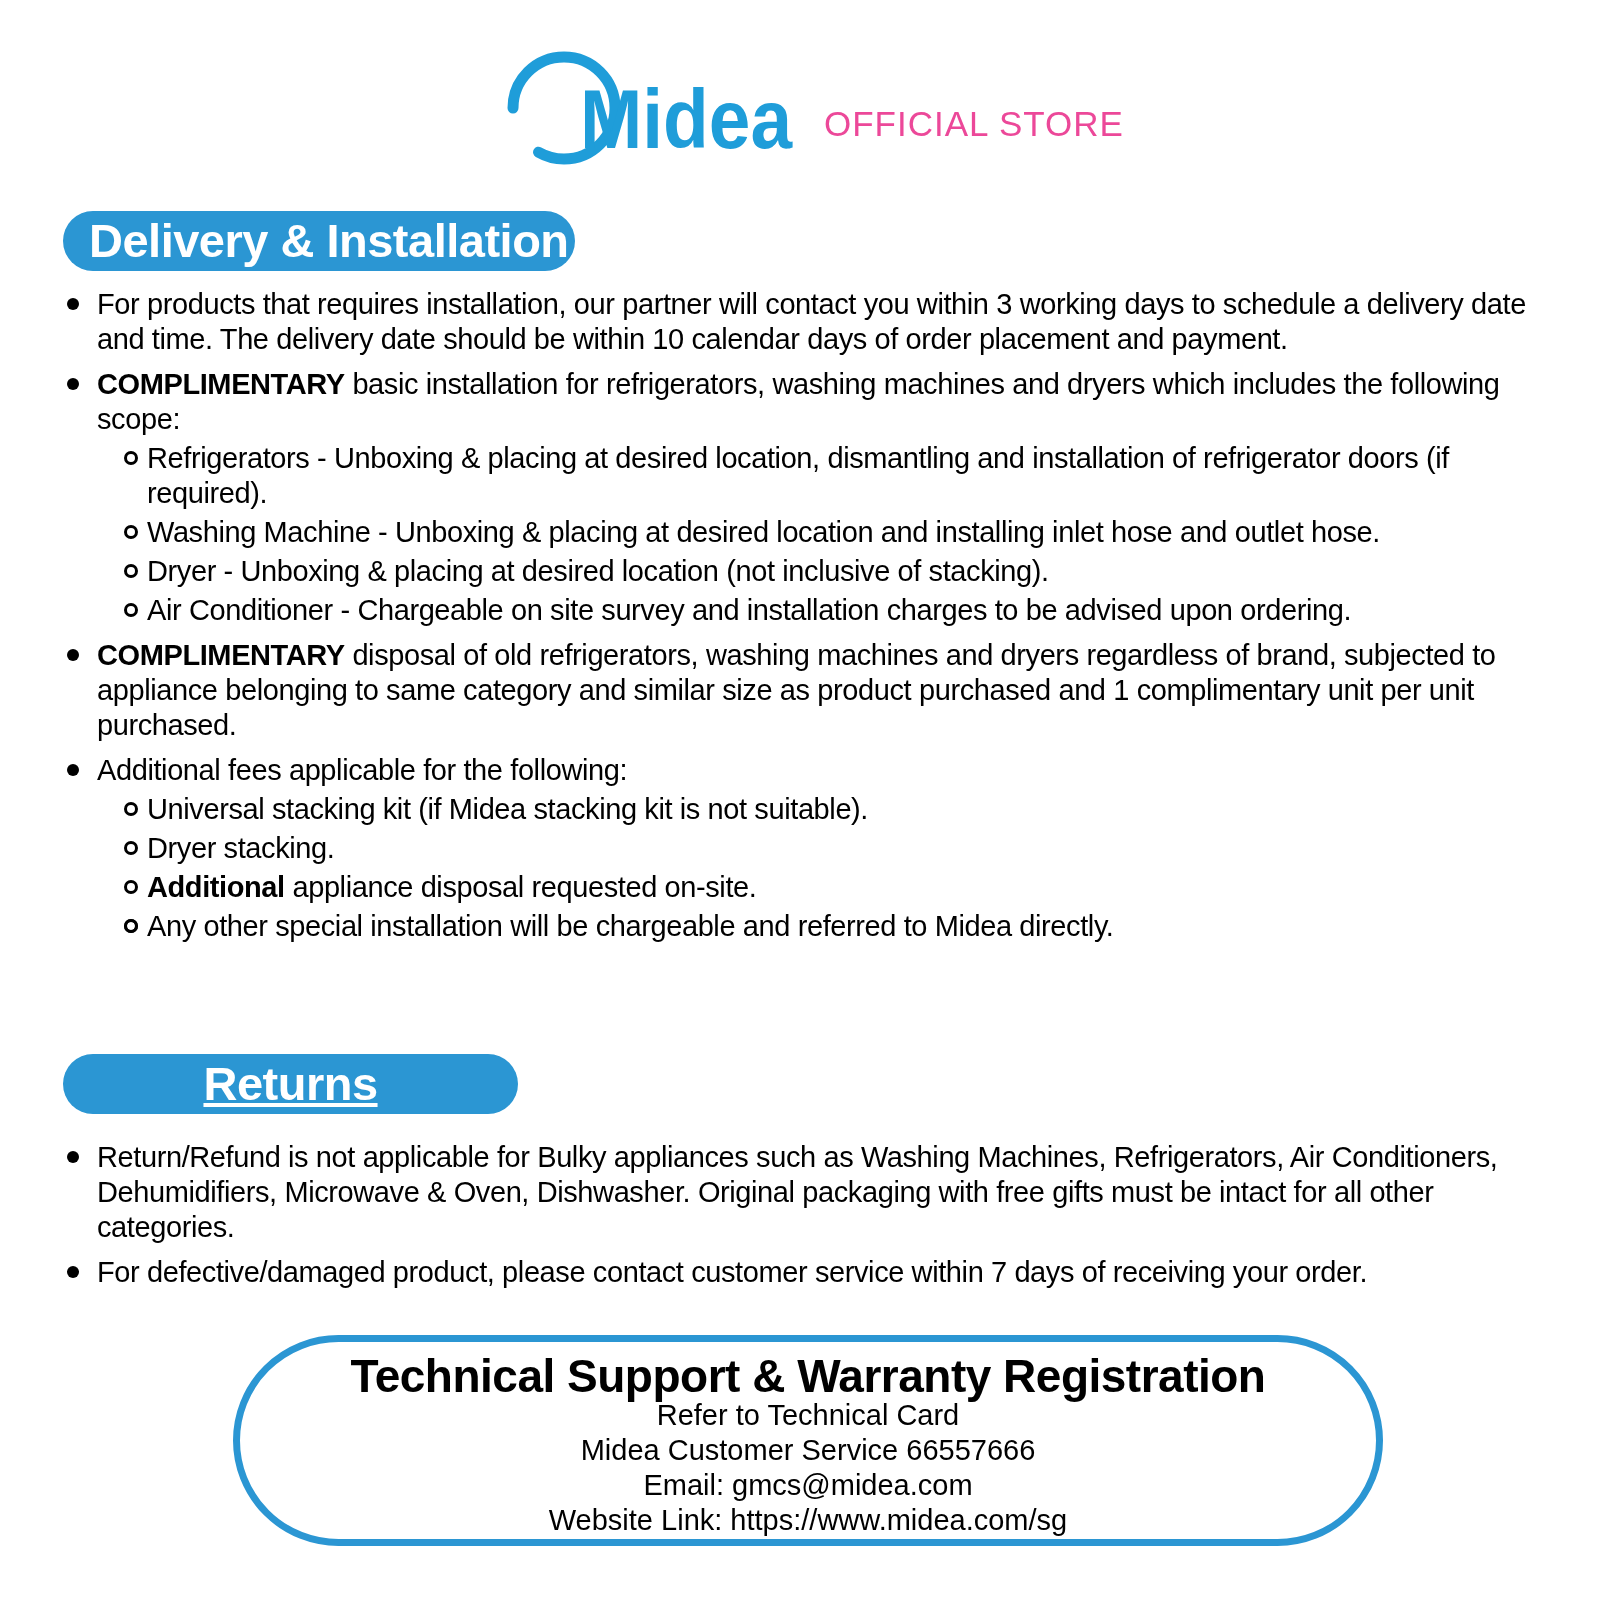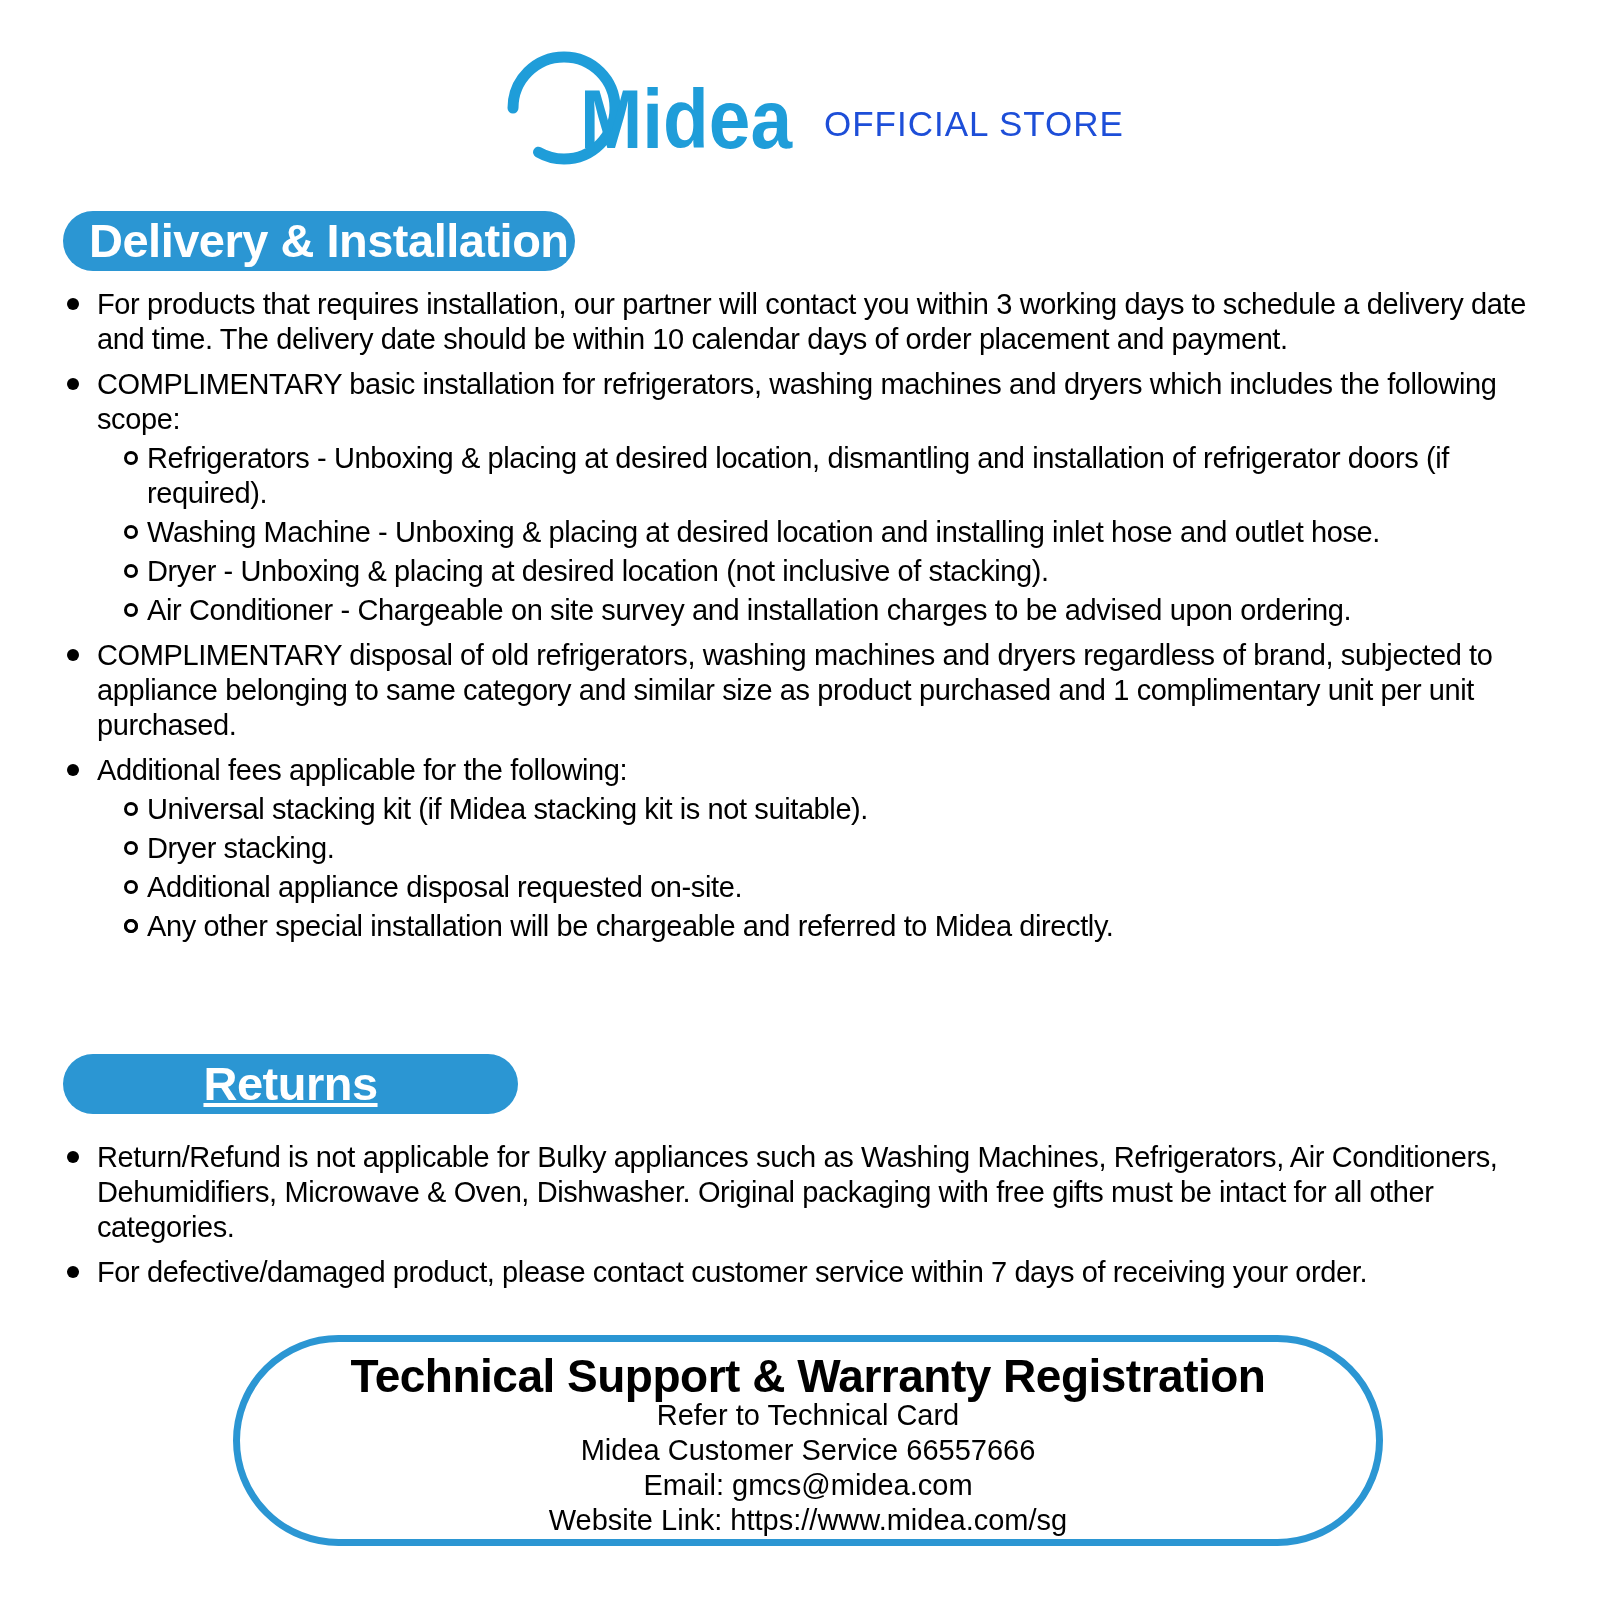--- a/index.html
+++ b/index.html
@@ -8,21 +8,21 @@
   }
   html,body{margin:0;padding:0;background:#fff;}
   .page{
     position:relative;width:1600px;height:1600px;background:#ffffff;
     font-family:"Liberation Sans",sans-serif;color:#000;overflow:hidden;
   }
   
   .logo-svg{position:absolute;left:448px;top:42px;}
   .store-label{
     position:absolute;left:824px;top:104px;
-    font-size:35px;letter-spacing:1px;color:#1d4ed8;white-space:nowrap;
+    font-size:35px;letter-spacing:1px;color:#ec4899;white-space:nowrap;
   }
   
   .pill{
     position:absolute;background:var(--accent,#2B96D3);color:#fff;
     font-weight:bold;font-size:47px;height:60px;line-height:60px;
     border-radius:30px;letter-spacing:-0.5px;white-space:nowrap;
   }
   .pill-delivery{left:63px;top:211px;width:512px;padding-left:26px;box-sizing:border-box;}
   .pill-returns{left:63px;top:1054px;width:455px;text-align:center;text-decoration:underline;}
   
@@ -37,21 +37,21 @@
   .dot{
     position:absolute;left:0;top:11px;width:12px;height:12px;
     border-radius:50%;background:#000;
   }
   .subs{margin:4px 0 6px 27px;}
   .sub{position:relative;padding-left:23px;margin-bottom:4px;}
   .ring{
     position:absolute;left:0;top:10px;width:8px;height:8px;
     border-radius:50%;border:3px solid #000;background:transparent;
   }
-  b{font-weight:normal;}
+  b{font-weight:bold;}
   
   .support{
     position:absolute;left:233px;top:1335px;width:1150px;height:211px;
     border:7px solid var(--accent,#2B96D3);border-radius:106px;
     box-sizing:border-box;text-align:center;background:#fff;
   }
   .support-title{
     font-size:46px;font-weight:bold;margin-top:12px;line-height:44px;
     letter-spacing:-0.5px;
   }

